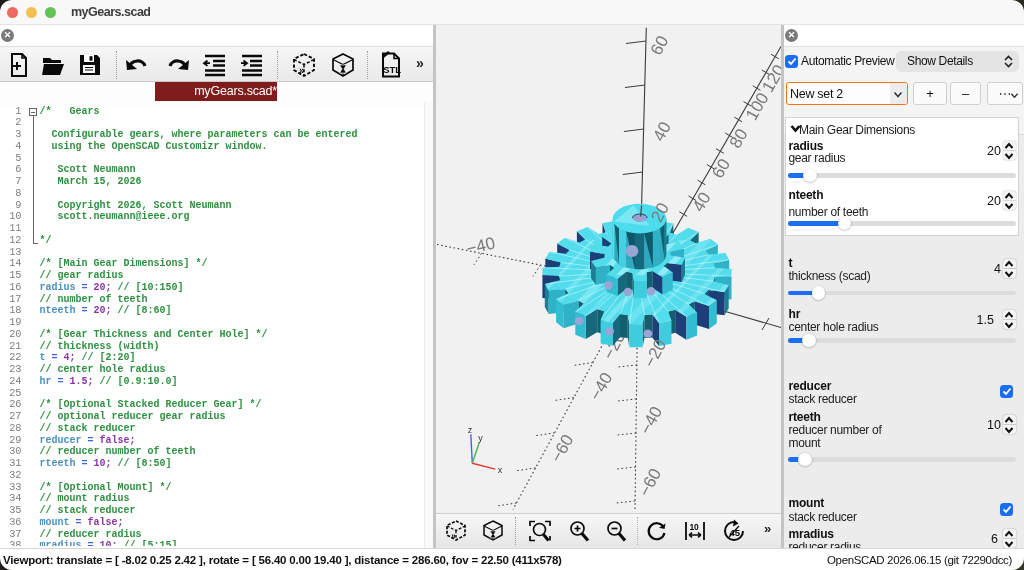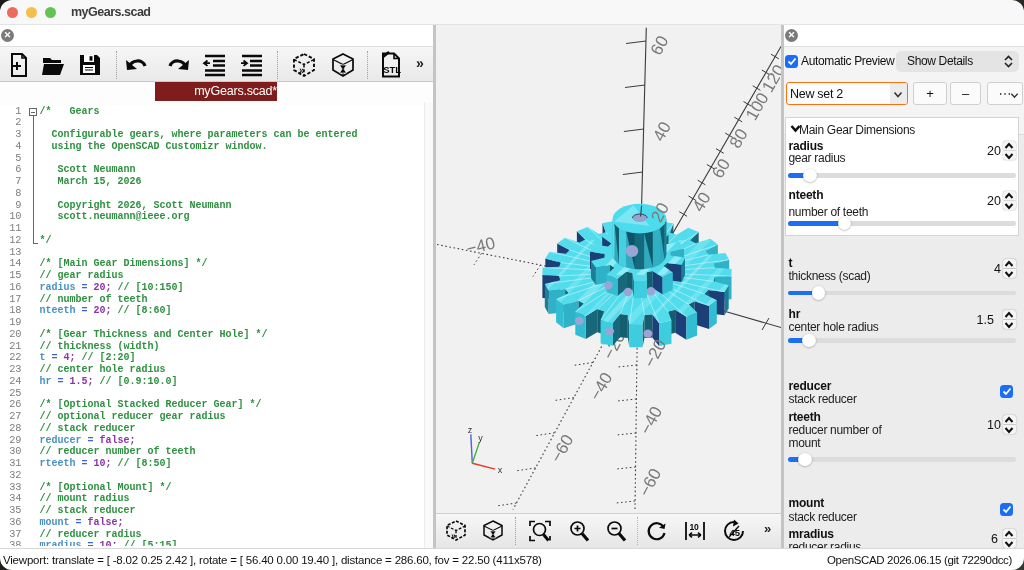--- a/index.html
+++ b/index.html
@@ -41,21 +41,21 @@
 .pname { position:absolute; left:4.5px; font-size:12px; font-weight:bold; color:#111; letter-spacing:-0.2px;}
 .pdesc { position:absolute; left:4.5px; font-size:12px; color:#222; letter-spacing:-0.3px;}
 .pval { position:absolute; font-size:12.5px; color:#111; text-align:right; width:30px; }
 .track { position:absolute; left:4px; width:228px; height:4.5px; border-radius:2.5px; background:#dcdcdc; }
 .fill { position:absolute; left:0; top:0; height:4.5px; border-radius:2.5px; background:#1c6ef2; }
 .knob { position:absolute; top:-4.5px; width:13.5px; height:13.5px; border-radius:50%; background:#fff; box-shadow:0 0.5px 2px rgba(0,0,0,0.35); }
 .cbox { position:absolute; width:13px; height:13px; border-radius:3.5px; background:#1a6ef5; }
 .cbox svg { position:absolute; left:1.5px; top:2px; }
 
 #statusbar { left:0; top:548px; width:1024px; height:22px; background:#fff; border-top:1px solid #d8d8d8; }
-#statusbar .lt { position:absolute; left:3px; top:5px; font-size:11.5px; color:#111; letter-spacing:-0.2px; }
+#statusbar .lt { position:absolute; left:3px; top:5px; font-size:11.5px; color:#111; letter-spacing:-0.2px;font-weight:bold; }
 #statusbar .rt { position:absolute; right:12px; top:5px; font-size:11.5px; color:#111; letter-spacing:-0.35px; }
 
 .corner { width:12px; height:12px; z-index:50; }
 </style></head>
 <body>
 <div id="app">
 
 <div id="titlebar" class="abs">
   <div class="tl" style="left:7px; background:#ed6a5e;"></div>
   <div class="tl" style="left:26px; background:#f4bf4f;"></div>

